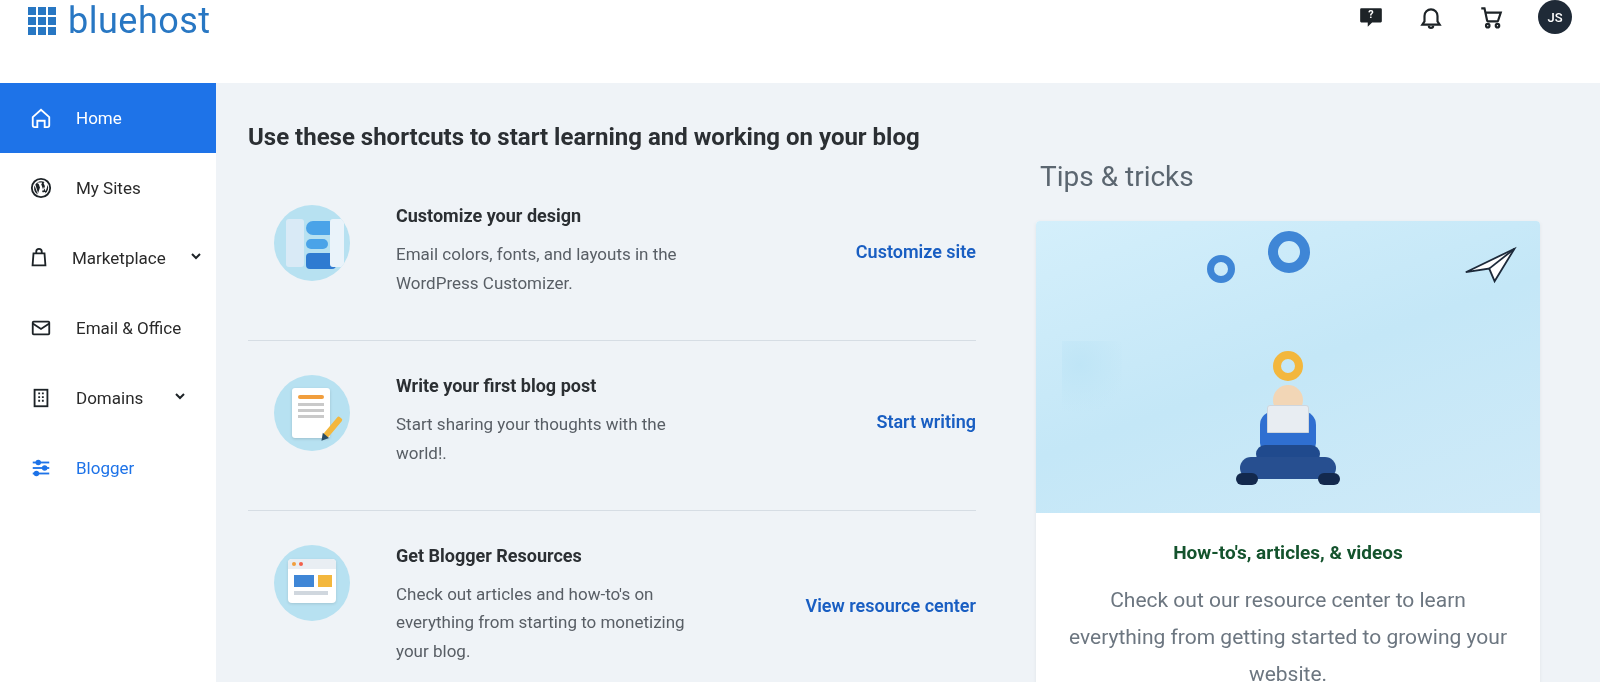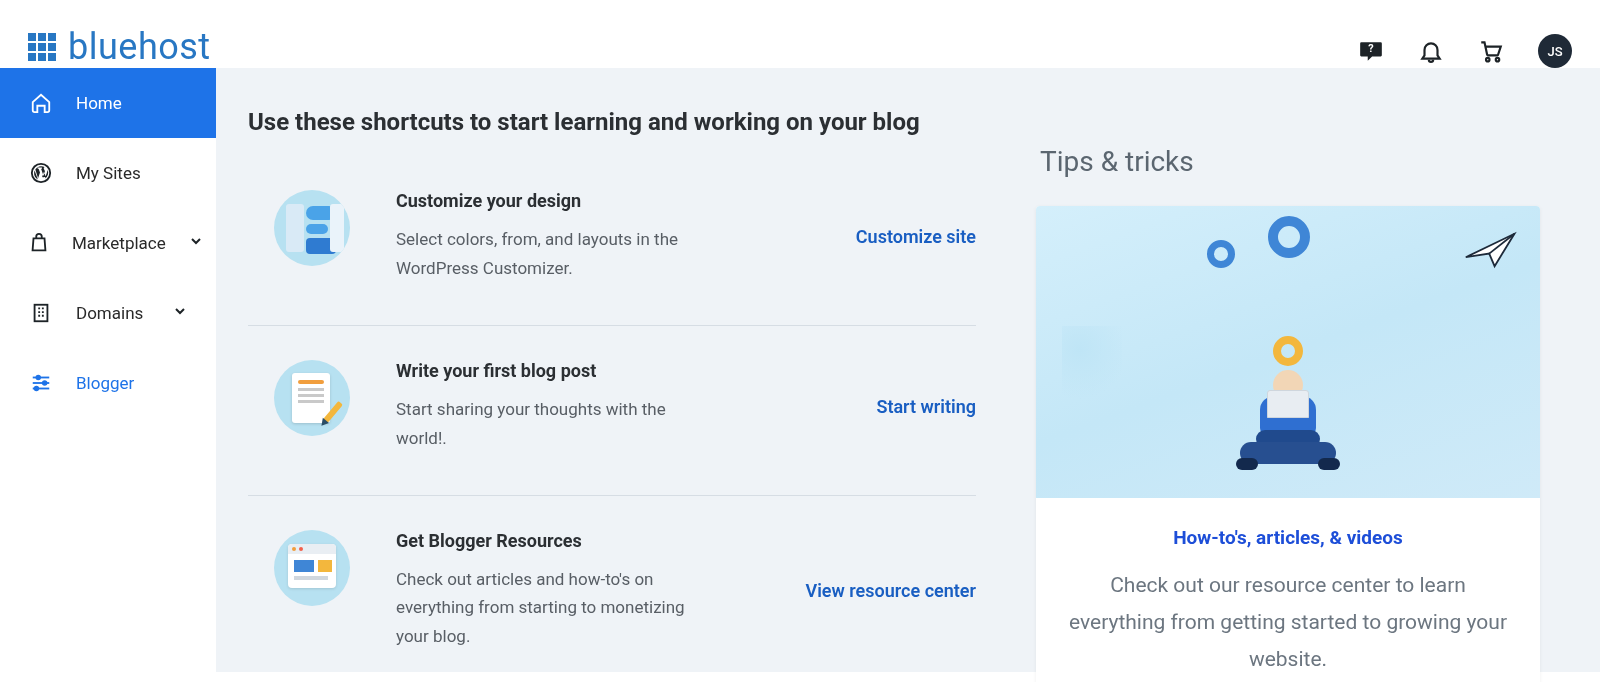--- a/index.html
+++ b/index.html
@@ -7,23 +7,23 @@
     width: 1600px;
     height: 682px;
     font-family: -apple-system, BlinkMacSystemFont, "Segoe UI", Roboto, Helvetica, Arial, sans-serif;
     background: #ffffff;
     color: #333;
     overflow: hidden;
   }
 
   
   .topbar {
-    height: 68px;
-    display: flex;
-    align-items: flex-end;
+    height: 83px;
+    display: flex;
+    align-items: flex-start;
     justify-content: space-between;
     padding: 0 28px;
     background: #fff;
   }
   .brand {
     display: flex;
     align-items: center;
     gap: 12px;
     color: #2877c3;
   }
@@ -191,21 +191,21 @@
   }
   .tips-illus {
     height: 292px;
     background: linear-gradient(160deg, #d4effb 0%, #c4e7f7 50%, #cfeaf8 100%);
     position: relative;
   }
   .tips-heading {
     text-align: center;
     font-size: 19px;
     font-weight: 700;
-    color: #1d4ed8;
+    color: #14532d;
     margin: 28px 24px 18px;
   }
   .tips-desc {
     text-align: center;
     font-size: 21px;
     color: #6c7680;
     line-height: 1.75;
     margin: 0 28px 26px;
   }
 
@@ -300,20 +300,29 @@
           </svg>
       </span>
       <span>Marketplace</span>
       <span class="chev">
         <svg width="16" height="16" viewBox="0 0 24 24" fill="none" stroke="#1d2327" stroke-width="3">
             <path d="M6 9l6 6 6-6"></path>
           </svg>
       </span>
     </div>
 
+    <div class="side-item">
+      <span class="side-icon">
+        <svg viewBox="0 0 24 24" fill="none" stroke="#1d2327" stroke-width="2">
+            <rect x="3" y="5" width="18" height="14" rx="1"></rect>
+            <path d="M3 7l9 6 9-6"></path>
+          </svg>
+      </span>
+      <span>Email &amp; Office</span>
+    </div>
 
     <div class="side-item">
       <span class="side-icon">
         <svg viewBox="0 0 24 24" fill="none" stroke="#1d2327" stroke-width="2">
             <rect x="5" y="3" width="14" height="18"></rect>
             <path d="M9 7h2M13 7h2M9 11h2M13 11h2M9 15h2M13 15h2"></path>
           </svg>
       </span>
       <span>Domains</span>
       <span class="chev">
@@ -348,21 +357,21 @@
         <div class="shortcut-icon">
           <div class="ic1-a"></div>
             <div class="ic1-b"></div>
             <div class="ic1-c"></div>
             <div class="ic1-d"></div>
             <div class="ic1-e"></div>
         </div>
         <div class="shortcut-body">
           <div class="shortcut-text">
             <div class="shortcut-title">Customize your design</div>
-            <div class="shortcut-desc">Select colors, from, and layouts in the WordPress Customizer.</div>
+            <div class="shortcut-desc">Email colors, fonts, and layouts in the WordPress Customizer.</div>
           </div>
           <a class="shortcut-action">Customize site</a>
         </div>
       </div>
 
       <div class="shortcut">
         <div class="shortcut-icon">
           <div class="ic2-a"></div>
             <div class="ic2-b"></div>
             <div class="ic2-c"></div>

